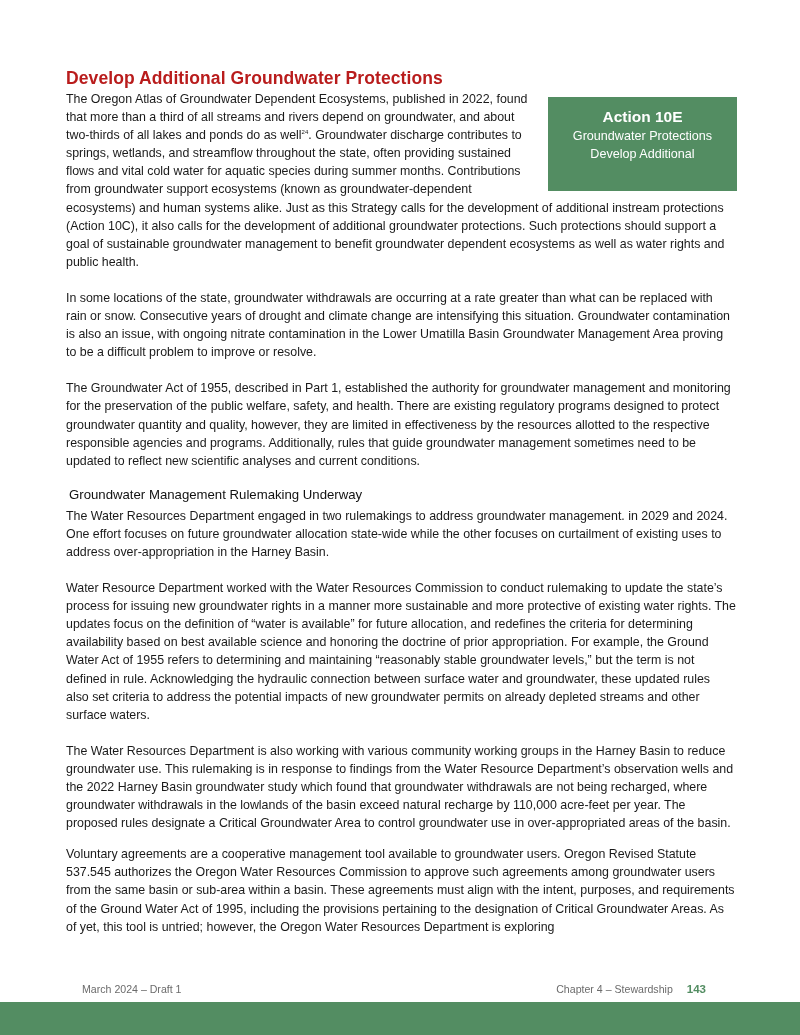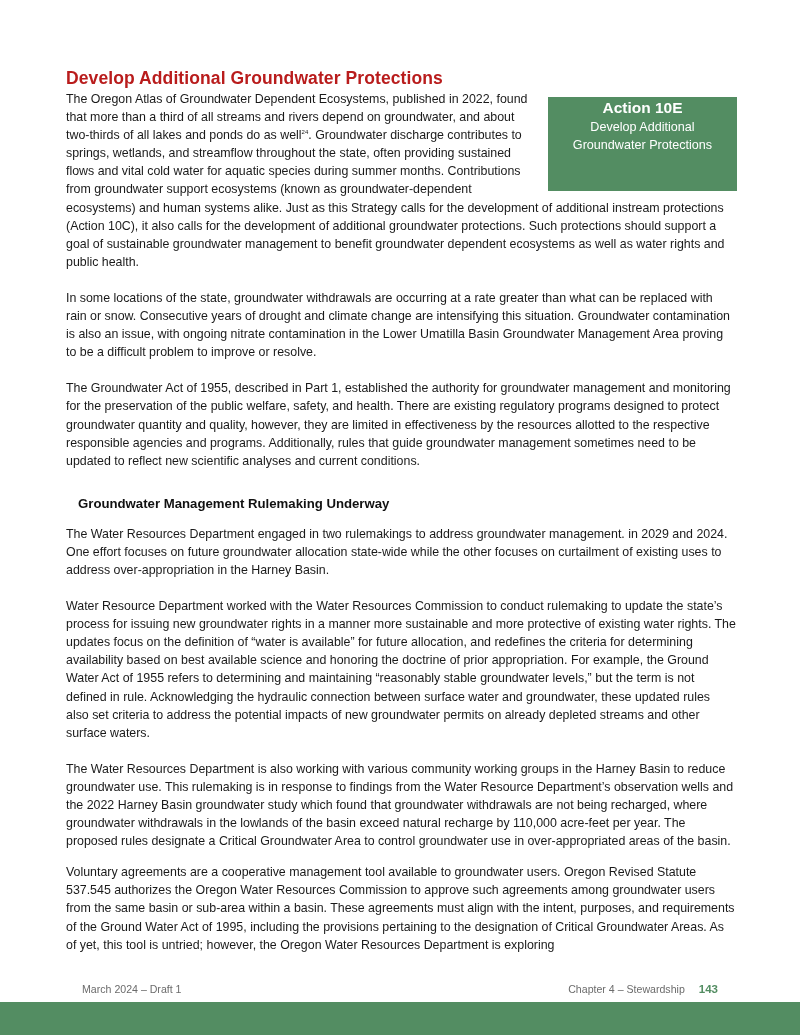--- a/index.html
+++ b/index.html
@@ -3,43 +3,43 @@
 <meta charset="utf-8">
 <style>
   html, body { margin: 0; padding: 0; background: #ffffff; }
   body { width: 800px; height: 1035px; position: relative; overflow: hidden;
          font-family: "Liberation Sans", sans-serif; color: #1a1a1a; }
   .page { position: absolute; left: 66px; top: 66px; width: 670px; }
   h1.title { margin: 0; font-size: 17.5px; font-weight: bold; color: #b91c1c;
              line-height: 24px; letter-spacing: 0.1px; }
   .body-text { font-size: 12.4px; line-height: 18.1px; margin: 0; }
   .sidebox { float: right; width: 189px; height: 94px; background: #538d62; color: #ffffff;
-             text-align: center; margin: 7px -1px 6px 14px; box-sizing: border-box; padding-top: 1px; }
+             text-align: center; margin: 7px -1px 6px 14px; box-sizing: border-box; padding-top: 10px; }
   .sidebox .act { font-size: 15.5px; font-weight: bold; line-height: 20px; }
   .sidebox .sub { font-size: 12.6px; line-height: 18px; }
   .gap { height: 18px; }
-  h2.sub-head { margin: 12px; font-size: 13.2px; font-weight: bold; color: #111; line-height: 18px; }
+  h2.sub-head { margin: 3px; font-size: 13.2px; font-weight: normal; color: #111; line-height: 18px; }
   sup { font-size: 6px; vertical-align: super; line-height: 0; }
   .footer { position: absolute; top: 983px; left: 66px; width: 636px; height: 16px;
             font-size: 10.6px; color: #6b6b6b; margin-left: 16px; }
   .footer .left { position: absolute; left: 0; top: 0; }
-  .footer .right { position: absolute; right: 0; top: 0; }
+  .footer .right { position: absolute; right: 12px; top: 0; }
   .footer .pnum { color: #538d62; font-weight: bold; font-size: 11.5px; margin-left: 14px; }
   .bottom-bar { position: absolute; left: 0; top: 1002px; width: 800px; height: 33px; background: #538d62; }
 </style>
 </head>
 <body>
 
 <div class="page">
   <h1 class="title">Develop Additional Groundwater Protections</h1>
 
   <div class="sidebox">
     <div class="act">Action 10E</div>
+    <div class="sub">Groundwater Protections</div>
     <div class="sub">Develop Additional</div>
-    <div class="sub">Groundwater Protections</div>
   </div>
 
   <p class="body-text"><span>The Oregon Atlas of Groundwater Dependent Ecosystems, published in 2022, found that more than a third of all streams and rivers depend on groundwater, and about two-thirds of all lakes and ponds do as well</span><sup>24</sup><span>. Groundwater discharge contributes to springs, wetlands, and streamflow throughout the state, often providing sustained flows and vital cold water for aquatic species during summer months. Contributions from groundwater support ecosystems (known as groundwater-dependent ecosystems) and human systems alike. Just as this Strategy calls for the development of additional instream protections (Action 10C), it also calls for the development of additional groundwater protections. Such protections should support a goal of sustainable groundwater management to benefit groundwater dependent ecosystems as well as water rights and public health.</span></p>
   <div class="gap"></div>
   <p class="body-text">In some locations of the state, groundwater withdrawals are occurring at a rate greater than what can be replaced with rain or snow. Consecutive years of drought and climate change are intensifying this situation. Groundwater contamination is also an issue, with ongoing nitrate contamination in the Lower Umatilla Basin Groundwater Management Area proving to be a difficult problem to improve or resolve.</p>
   <div class="gap"></div>
   <p class="body-text">The Groundwater Act of 1955, described in Part 1, established the authority for groundwater management and monitoring for the preservation of the public welfare, safety, and health. There are existing regulatory programs designed to protect groundwater quantity and quality, however, they are limited in effectiveness by the resources allotted to the respective responsible agencies and programs. Additionally, rules that guide groundwater management sometimes need to be updated to reflect new scientific analyses and current conditions.</p>
   <div class="gap" style="height:13px"></div>
 
   <h2 class="sub-head">Groundwater Management Rulemaking Underway</h2>

